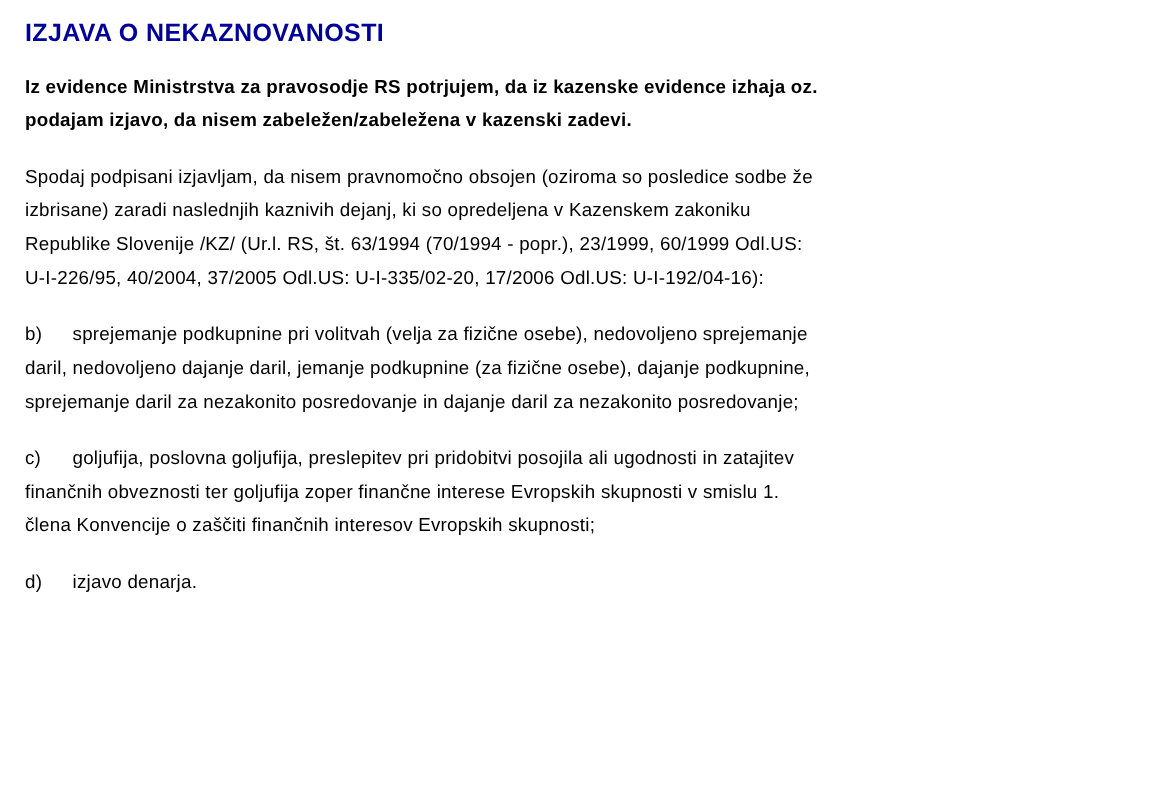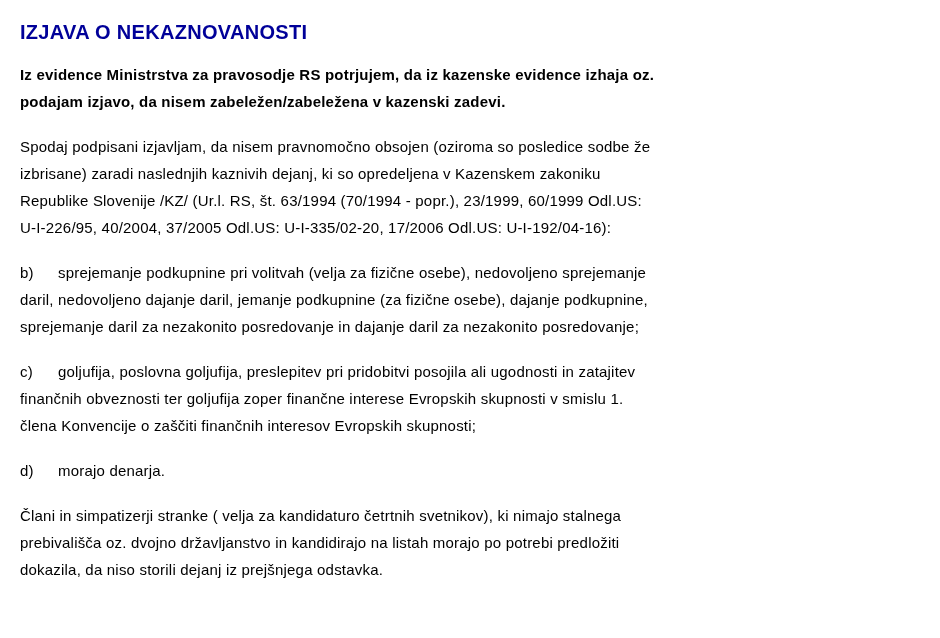--- a/index.html
+++ b/index.html
@@ -4,21 +4,21 @@
 <style>
   html, body {
     margin: 0;
     padding: 0;
     background: #ffffff;
   }
   .page {
     width: 940px;
     height: 638px;
     box-sizing: border-box;
-    padding: 19px 12px 0 20px;
+    padding: 14px 12px 0 20px;
     background: #ffffff;
     font-family: "Liberation Sans", "DejaVu Sans", sans-serif;
     color: #000000;
     overflow: hidden;
   }
   .title {
     margin: 0 0 15px 0;
     font-size: 20px;
     line-height: 27px;
     font-weight: 700;
@@ -62,19 +62,16 @@
 
 
   <p class="para item"><span class="item-label">b)</span><span class="item-text">sprejemanje podkupnine pri volitvah (velja za fizične osebe), nedovoljeno sprejemanje
 daril, nedovoljeno dajanje daril, jemanje podkupnine (za fizične osebe), dajanje podkupnine,
 sprejemanje daril za nezakonito posredovanje in dajanje daril za nezakonito posredovanje;</span></p>
 
   <p class="para item"><span class="item-label">c)</span><span class="item-text">goljufija, poslovna goljufija, preslepitev pri pridobitvi posojila ali ugodnosti in zatajitev
 finančnih obveznosti ter goljufija zoper finančne interese Evropskih skupnosti v smislu 1.
 člena Konvencije o zaščiti finančnih interesov Evropskih skupnosti;</span></p>
 
-  <p class="para item"><span class="item-label">d)</span><span class="item-text">morajo denarja.</span></p>
+  <p class="para item"><span class="item-label">d)</span><span class="item-text">izjavo denarja.</span></p>
 
-  <p class="para">Člani in simpatizerji stranke ( velja za kandidaturo četrtnih svetnikov), ki nimajo stalnega
-prebivališča oz. dvojno državljanstvo in kandidirajo na listah morajo po potrebi predložiti
-dokazila, da niso storili dejanj iz prejšnjega odstavka.</p>
 
 </div>
 
 </body></html>

